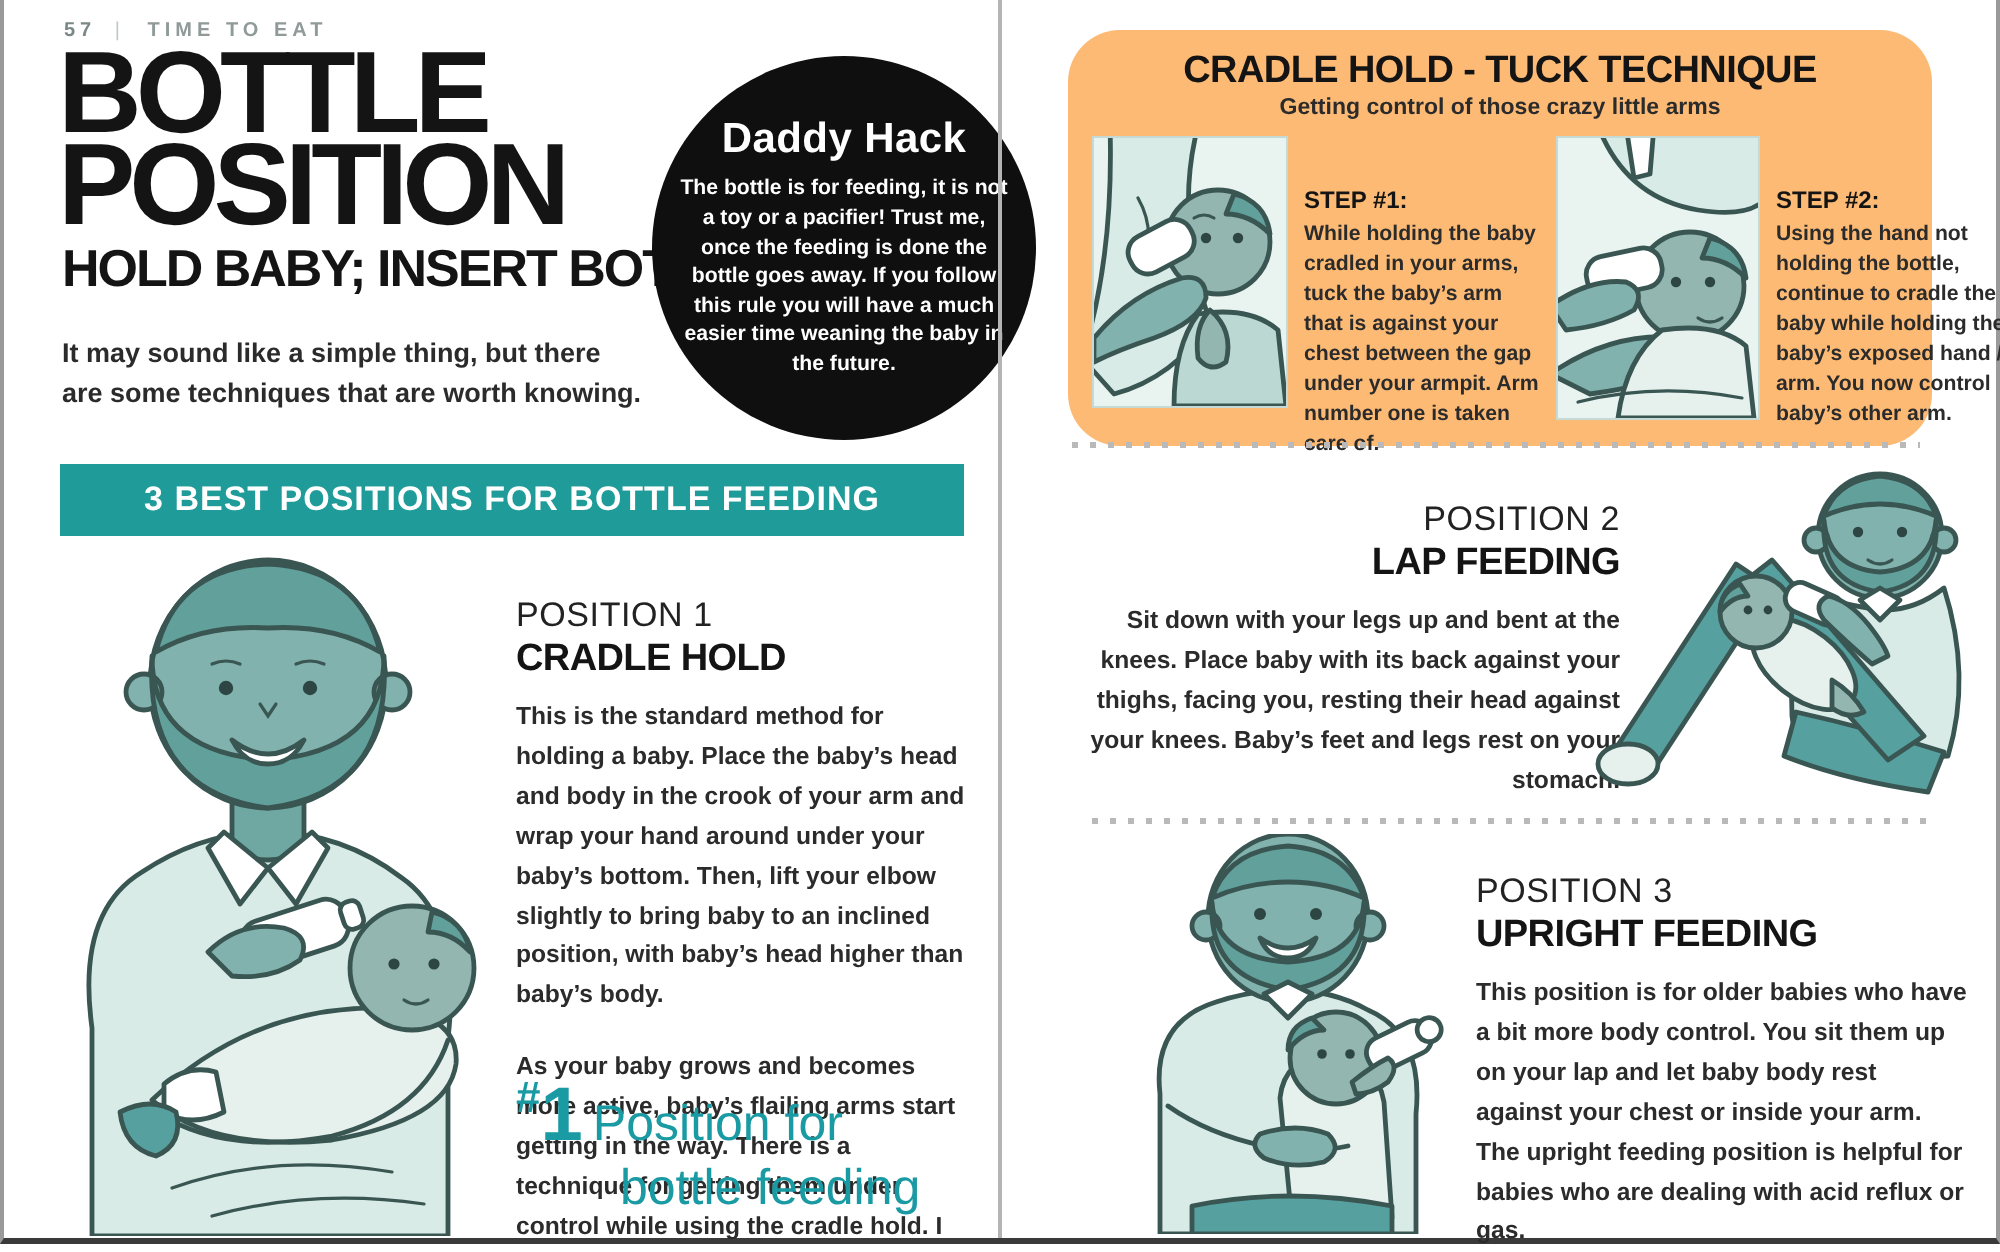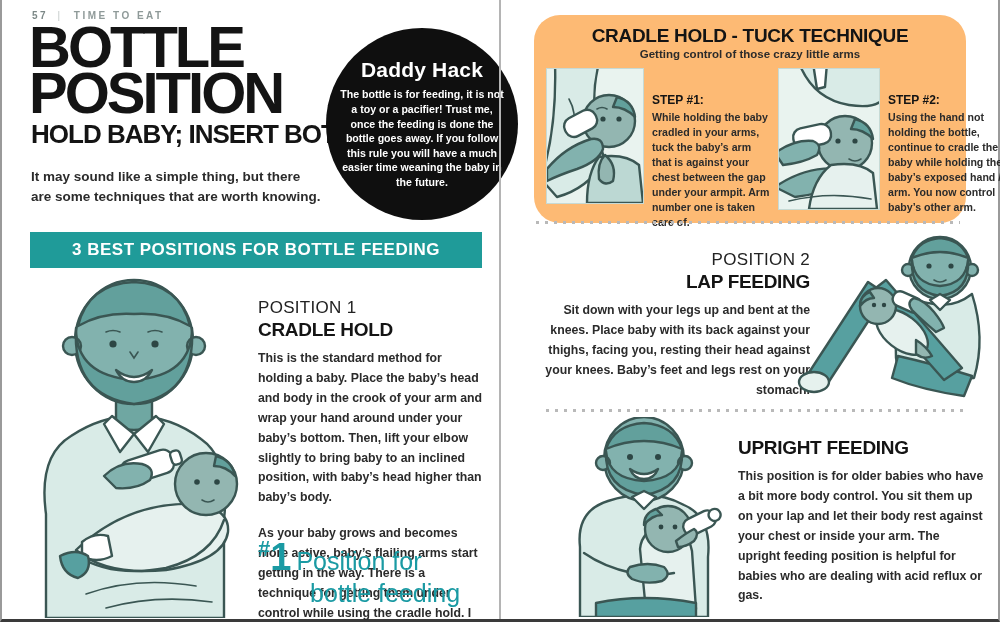--- a/index.html
+++ b/index.html
@@ -299,19 +299,20 @@
 
       <path class="ln" d="M120 124 Q130 116 138 112 Q144 116 138 124 Q130 130 122 130 Z" fill="#93b6b1"></path>
 
       <path class="ln" d="M28 136 Q48 150 76 156 Q100 160 118 156" fill="none"></path>
       <path class="ln" d="M74 150 Q92 144 108 150 Q116 158 106 164 Q90 168 76 162 Q68 156 74 150 Z" fill="#82b2ae"></path>
 
       <path class="ln" d="M40 186 Q88 176 140 186 L140 200 L40 200 Z" fill="#57a0a0"></path>
     </svg>
 
     <div class="pos3-text">
+      <p class="pos-label">POSITION 3</p>
       <p class="pos-title">UPRIGHT FEEDING</p>
-      <p class="pos-body">This position is for older babies who have a bit more body control. You sit them up on your lap and let their body rest against your chest or inside your arm. The upright feeding position is helpful for babies who are dealing with acid reflux or gas.</p>
+      <p class="pos-body">This position is for older babies who have a bit more body control. You sit them up on your lap and let baby body rest against your chest or inside your arm. The upright feeding position is helpful for babies who are dealing with acid reflux or gas.</p>
     </div>
   </section>
 
   <div class="center-divider"></div>
 </div>
 
 </body></html>

